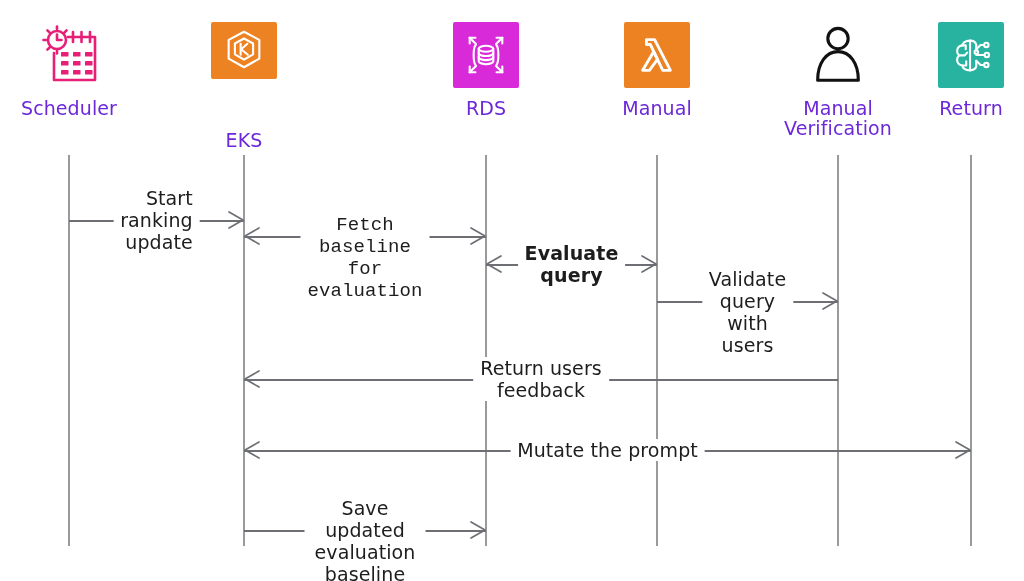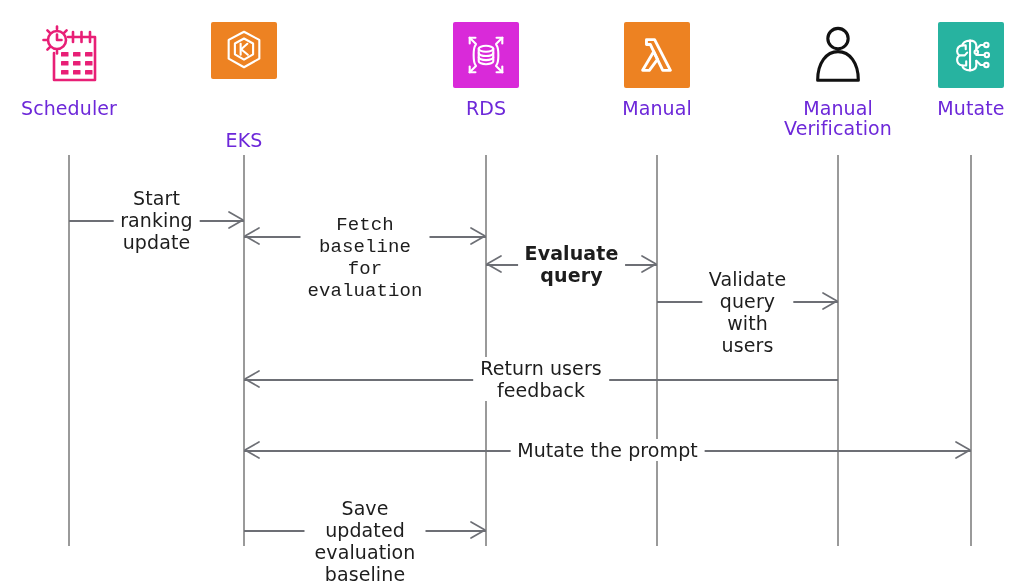--- a/index.html
+++ b/index.html
@@ -218,32 +218,32 @@
               <path d="M29.5 18 L34 13.5 L37.5 13.5"></path>
               <path d="M29.5 24 L38 24"></path>
               <path d="M29.5 30 L34 34.5 L37.5 34.5"></path>
               <circle cx="40" cy="13.5" r="2.3"></circle>
               <circle cx="40.5" cy="24" r="2.3"></circle>
               <circle cx="40" cy="34.5" r="2.3"></circle>
               <circle cx="29.5" cy="21" r="1.8"></circle>
             </g>
           </svg>
         </div>
-        <div class="p-label">Mutate</div>
+        <div class="p-label">Return</div>
       </div>
     </div>
   <div id="messages-layer">
       <div class="msg" style="left: 69px; width: 175px; top: 220px;">
         <div class="msg-line"></div>
         <div class="arrow-head" style="left: 158px; transform: translateY(-50%);">
           <svg width="18" height="18" viewBox="0 0 18 18">
             <path d="M2 1 L16 9 L2 17" fill="none" stroke="#6d6f75" stroke-width="1.7" stroke-linecap="round" stroke-linejoin="round"></path>
           </svg>
         </div>
-        <div class="msg-label" style="top: -33.45px;">Start
+        <div class="msg-label" style="top: -33.45px; text-align: right;">Start
 ranking
 update</div>
       </div>
       <div class="msg" style="left: 244px; width: 242px; top: 236px;">
         <div class="msg-line"></div>
         <div class="arrow-head" style="left: -1px; transform: translateY(-50%);">
           <svg width="18" height="18" viewBox="0 0 18 18">
             <path d="M16 1 L2 9 L16 17" fill="none" stroke="#6d6f75" stroke-width="1.7" stroke-linecap="round" stroke-linejoin="round"></path>
           </svg>
         </div>

